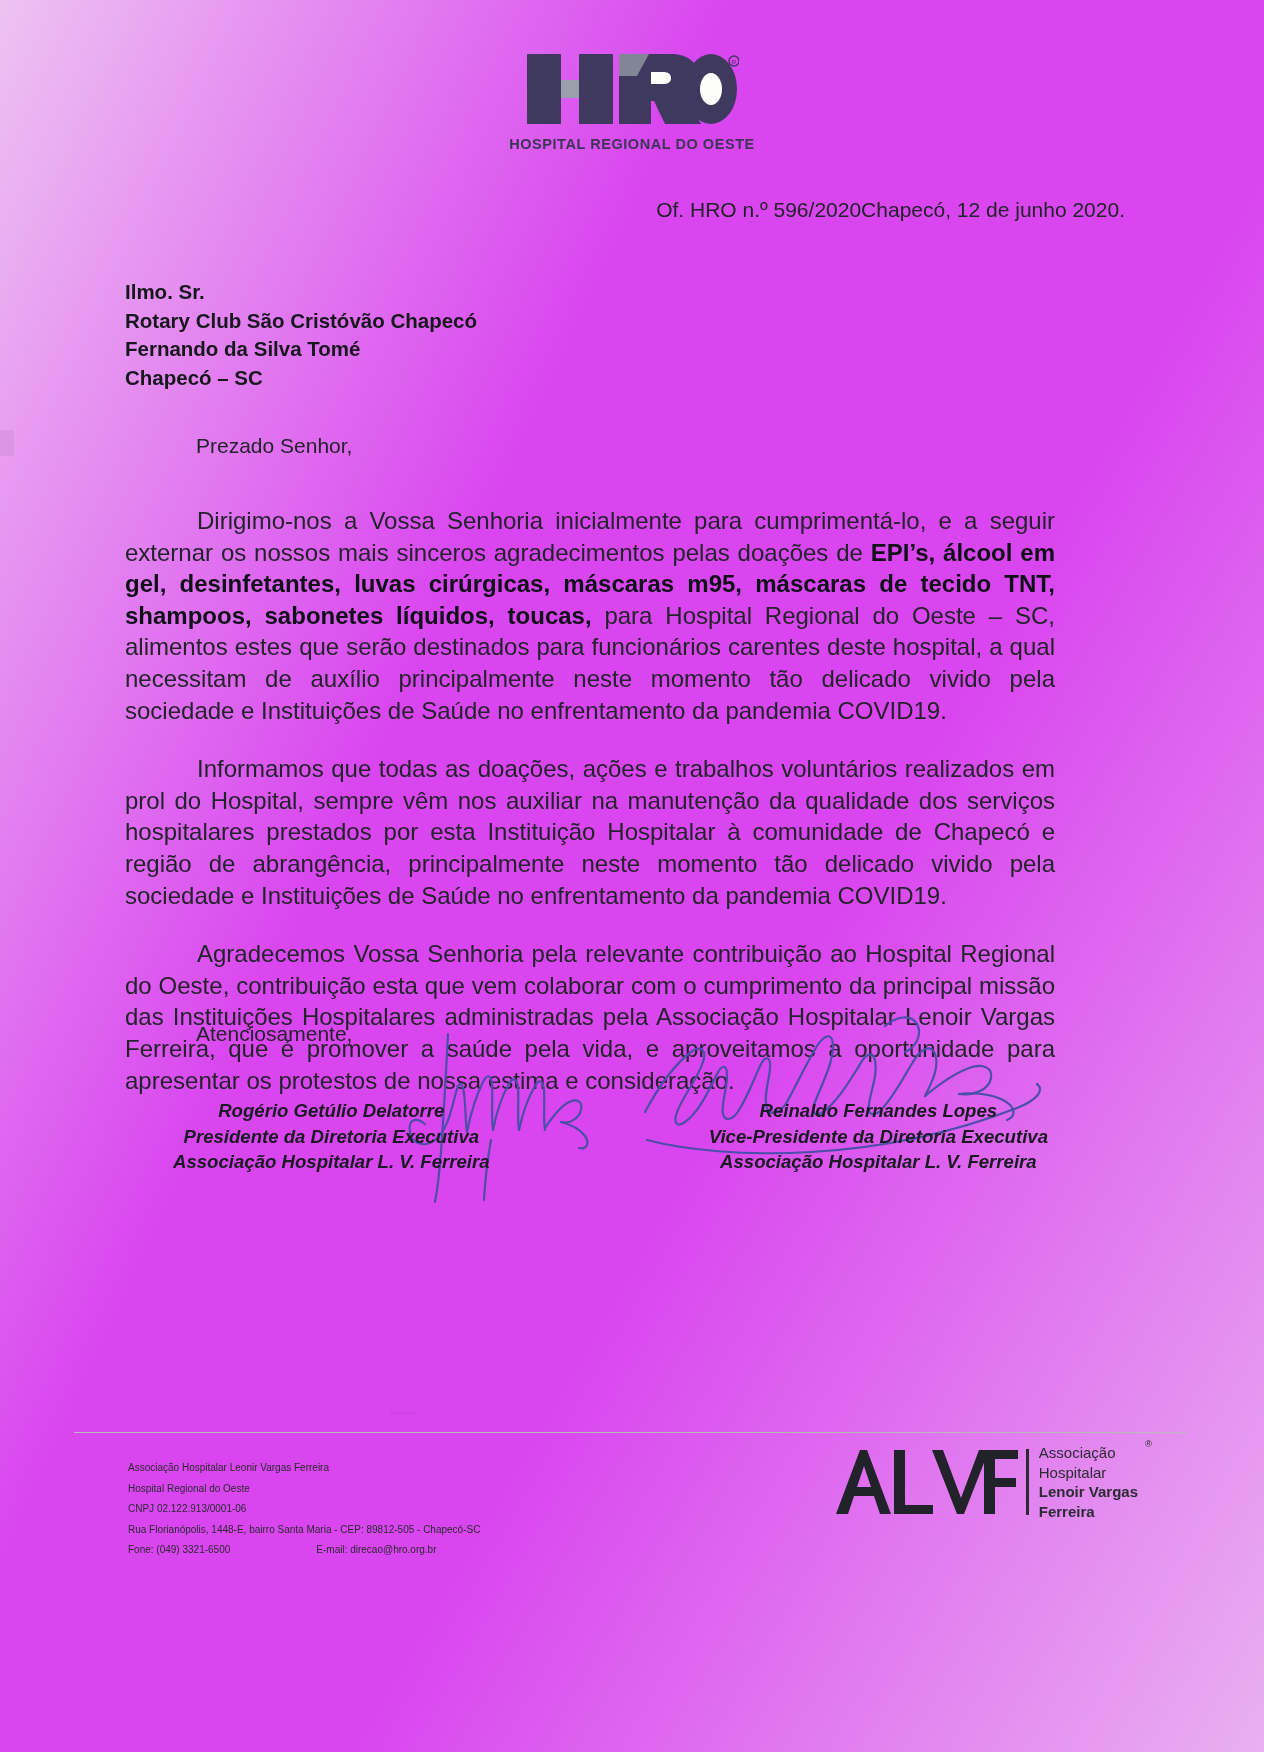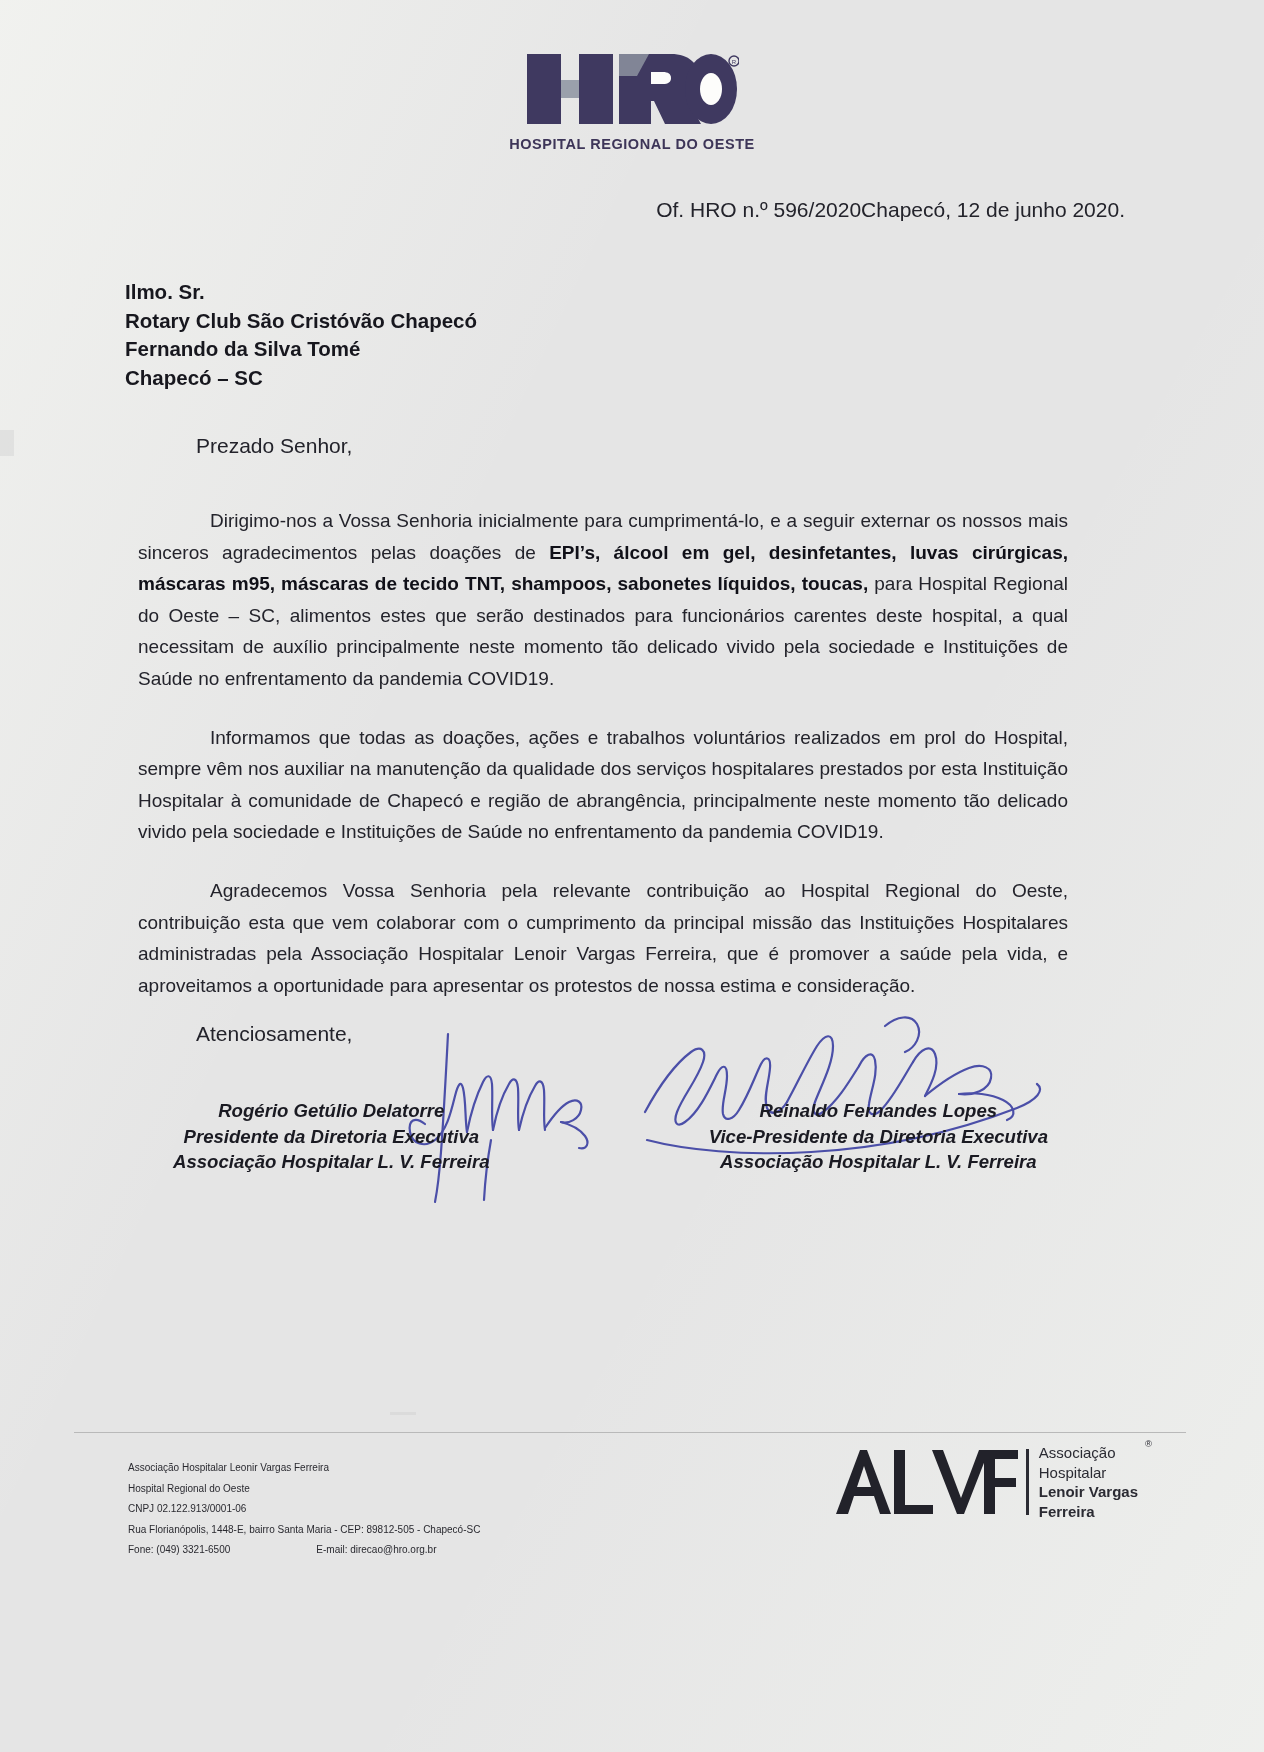--- a/index.html
+++ b/index.html
@@ -4,21 +4,21 @@
 <style>
   html, body {
     margin: 0;
     padding: 0;
     background: #ffffff;
   }
   #page {
     position: relative;
     width: 1264px;
     height: 1752px;
-    background: #e5e5e5;
+    background: #d946ef;
     font-family: "Liberation Sans", sans-serif;
     color: #1c1c22;
     overflow: hidden;
   }
   
   #page::before {
     content: "";
     position: absolute;
     inset: 0;
     background:
@@ -89,23 +89,23 @@
     top: 434px;
     left: 196px;
     font-size: 21px;
     color: #23232b;
   }
 
   
   .body-block {
     position: absolute;
     top: 505px;
-    left: 138px;
+    left: 125px;
     width: 930px;
-    font-size: 19px;
+    font-size: 24px;
     line-height: 31.6px;
     text-align: justify;
     color: #23232b;
   }
   .body-block p {
     margin: 0 0 27px 0;
     text-indent: 72px;
   }
   .body-block p:last-child { margin-bottom: 0; }
   .body-block b { font-weight: bold; color: #101018; }

